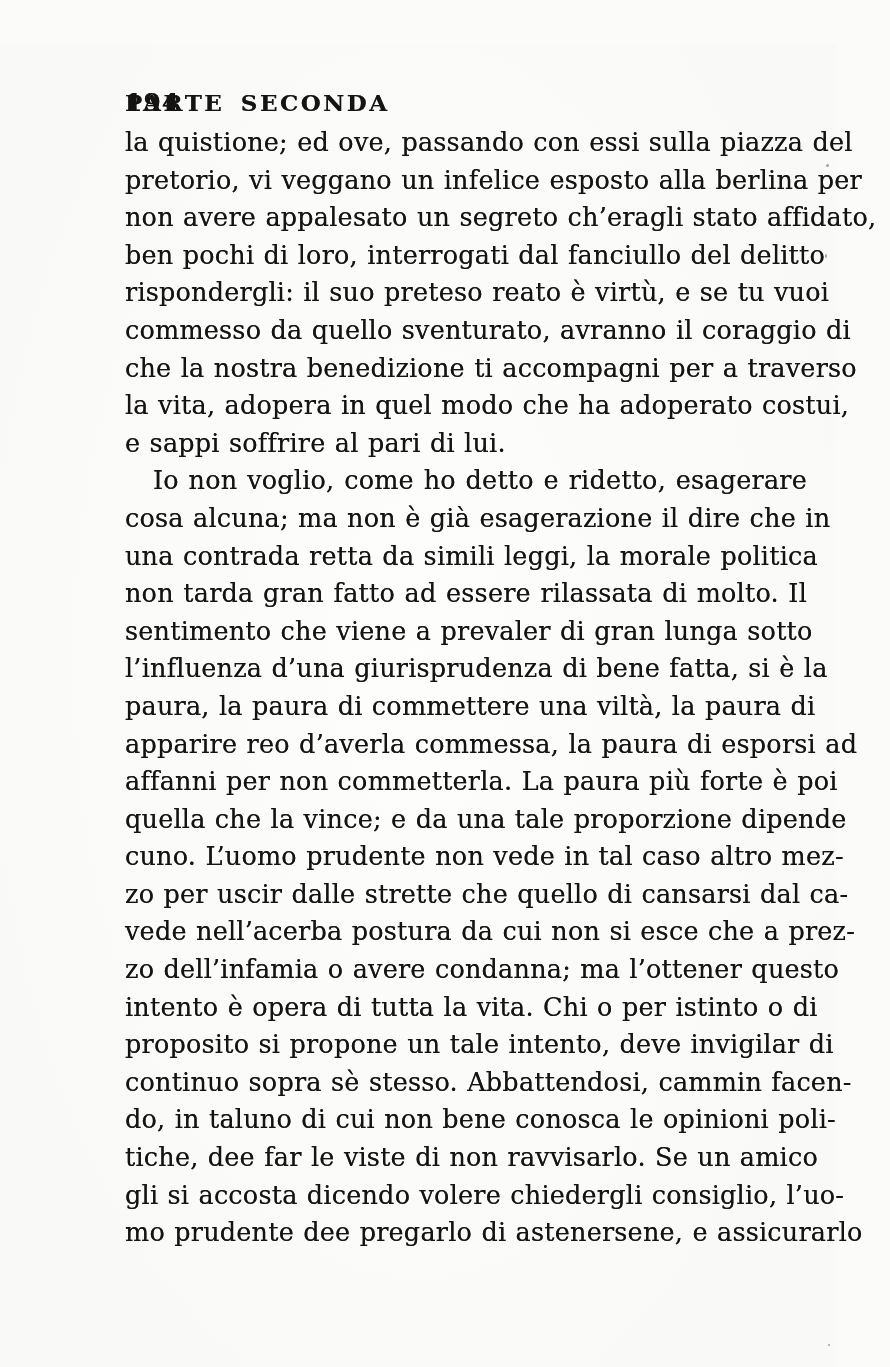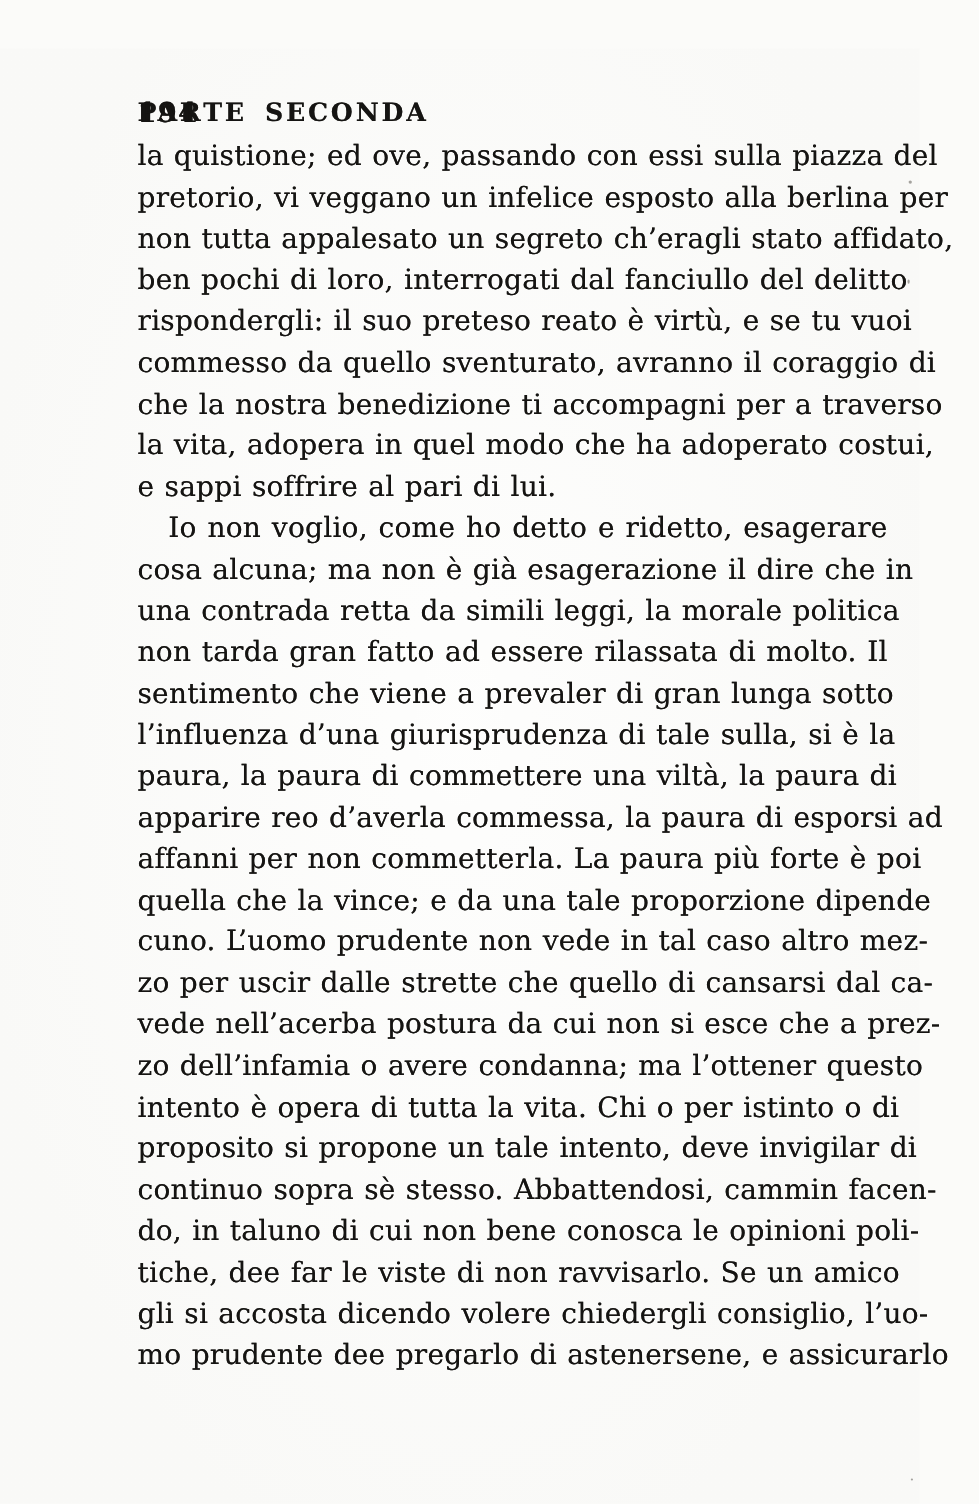--- a/index.html
+++ b/index.html
@@ -99,35 +99,35 @@
 <div class="scan-page">
   <div class="page-header">
     <span class="page-number">194</span>
     <span class="running-title">PARTE SECONDA</span>
   </div>
 
   <div class="page-body" id="page-body">
       <div class="paragraph">
         <div class="text-line">la quistione; ed ove, passando con essi sulla piazza del</div>
         <div class="text-line">pretorio, vi veggano un infelice esposto alla berlina per</div>
-        <div class="text-line">non tutta appalesato un segreto ch’eragli stato affidato,</div>
+        <div class="text-line">non avere appalesato un segreto ch’eragli stato affidato,</div>
         <div class="text-line">ben pochi di loro, interrogati dal fanciullo del delitto</div>
         <div class="text-line">rispondergli: il suo preteso reato è virtù, e se tu vuoi</div>
         <div class="text-line">commesso da quello sventurato, avranno il coraggio di</div>
         <div class="text-line">che la nostra benedizione ti accompagni per a traverso</div>
         <div class="text-line">la vita, adopera in quel modo che ha adoperato costui,</div>
         <div class="text-line last-line">e sappi soffrire al pari di lui.</div>
       </div>
       <div class="paragraph">
         <div class="text-line indent-line">Io non voglio, come ho detto e ridetto, esagerare</div>
         <div class="text-line">cosa alcuna; ma non è già esagerazione il dire che in</div>
         <div class="text-line">una contrada retta da simili leggi, la morale politica</div>
         <div class="text-line">non tarda gran fatto ad essere rilassata di molto. Il</div>
         <div class="text-line">sentimento che viene a prevaler di gran lunga sotto</div>
-        <div class="text-line">l’influenza d’una giurisprudenza di tale sulla, si è la</div>
+        <div class="text-line">l’influenza d’una giurisprudenza di bene fatta, si è la</div>
         <div class="text-line">paura, la paura di commettere una viltà, la paura di</div>
         <div class="text-line">apparire reo d’averla commessa, la paura di esporsi ad</div>
         <div class="text-line">affanni per non commetterla. La paura più forte è poi</div>
         <div class="text-line">quella che la vince; e da una tale proporzione dipende</div>
         <div class="text-line">cuno. L’uomo prudente non vede in tal caso altro mez-</div>
         <div class="text-line">zo per uscir dalle strette che quello di cansarsi dal ca-</div>
         <div class="text-line">vede nell’acerba postura da cui non si esce che a prez-</div>
         <div class="text-line">zo dell’infamia o avere condanna; ma l’ottener questo</div>
         <div class="text-line">intento è opera di tutta la vita. Chi o per istinto o di</div>
         <div class="text-line">proposito si propone un tale intento, deve invigilar di</div>

